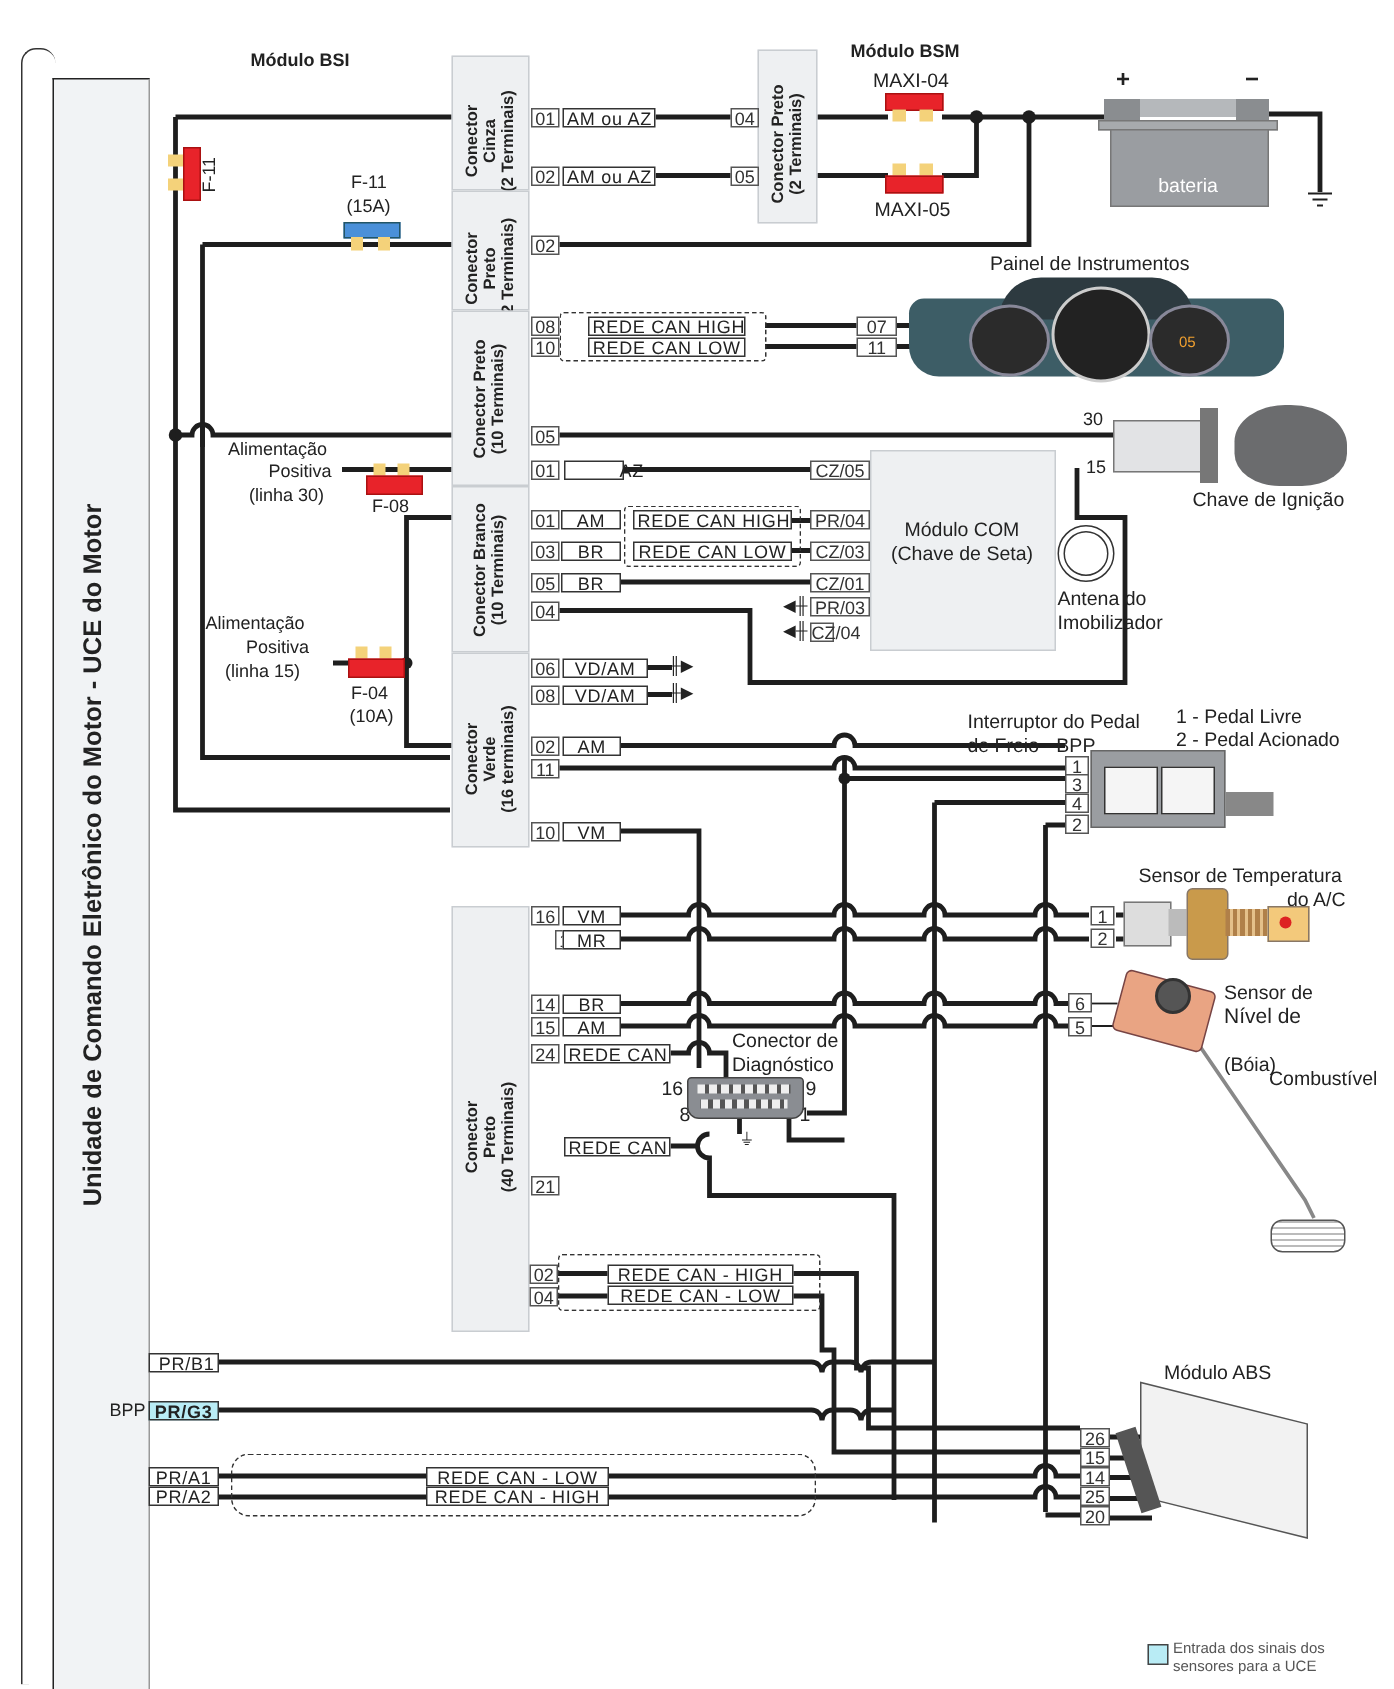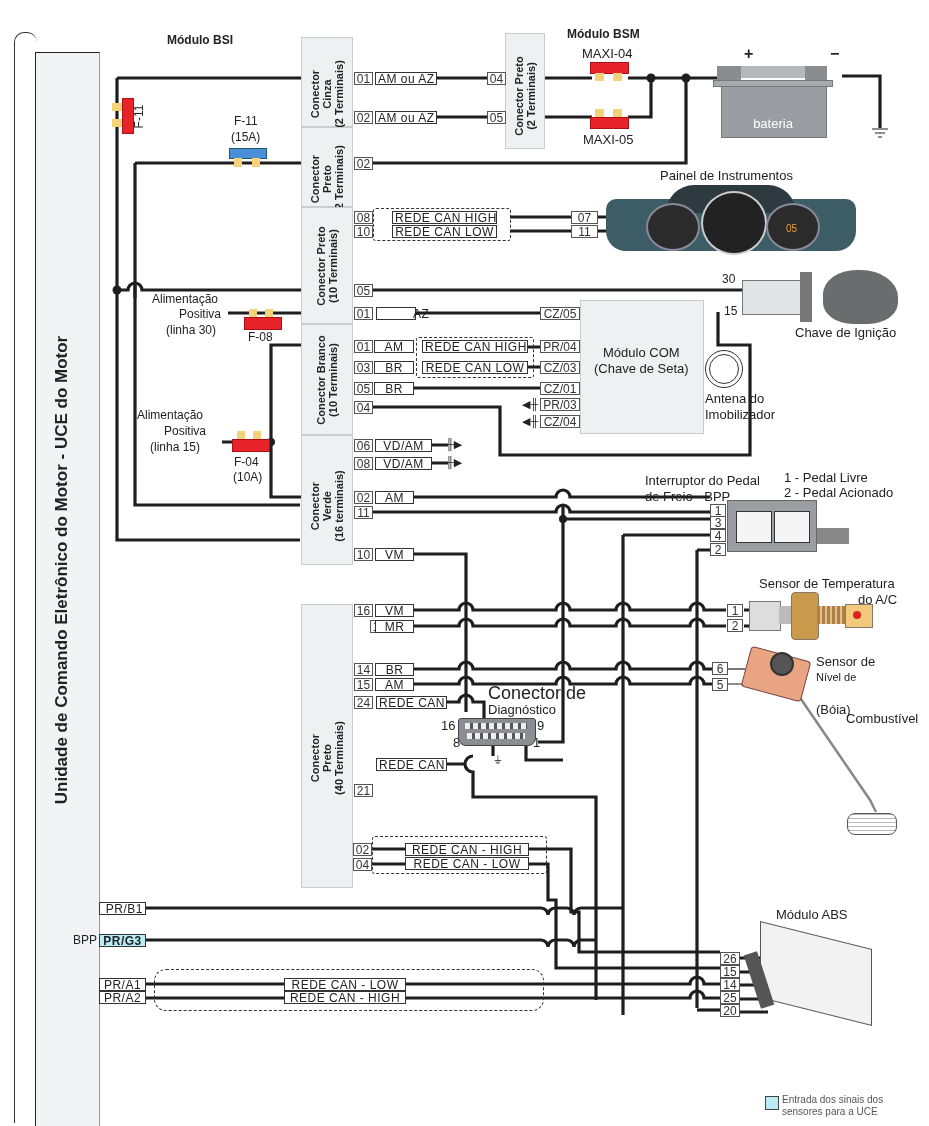--- a/index.html
+++ b/index.html
@@ -190,21 +190,21 @@
 </div>
 <div style="position:absolute;left:590px;top:109px;">
   <div style="position:absolute;left:5px;top:0;width:9px;height:8px;background:#f4d27a;"></div>
   <div style="position:absolute;left:23px;top:0;width:9px;height:8px;background:#f4d27a;"></div>
   <div style="position:absolute;left:0;top:8px;width:37px;height:10px;background:#e8232a;border:1px solid #a11;"></div>
 </div>
 <div class="lbl" style="left:583px;top:133px;font-size:13px;">MAXI-05</div>
 
 <div class="lbl" style="left:744px;top:47px;font-size:16px;font-weight:bold;">+</div>
 <div class="lbl" style="left:830px;top:47px;font-size:16px;font-weight:bold;">−</div>
-<div style="position:absolute;left:717px;top:66px;width:110px;height:60px;">
+<div style="position:absolute;left:736px;top:66px;width:110px;height:60px;">
   <div style="position:absolute;left:0;top:0;width:24px;height:14px;background:#8a8d90;"></div>
   <div style="position:absolute;left:88px;top:0;width:22px;height:14px;background:#8a8d90;"></div>
   <div style="position:absolute;left:24px;top:0;width:64px;height:12px;background:#b5b8bb;"></div>
   <div style="position:absolute;left:-4px;top:14px;width:118px;height:5px;background:#a7aaad;border:1px solid #777;"></div>
   <div style="position:absolute;left:4px;top:20px;width:104px;height:50px;background:#9a9da1;border:1px solid #777;"></div>
   <div style="position:absolute;left:4px;top:50px;width:104px;text-align:center;color:#fff;font-size:13px;">bateria</div>
 </div>
 
 <div class="pin" style="left:354px;top:157px;">02</div>
 
@@ -246,21 +246,21 @@
 <div class="box" style="left:422px;top:361px;width:106px;">REDE CAN LOW</div>
 <div class="pin" style="left:540px;top:361px;width:40px;">CZ/03</div>
 <div class="dash" style="left:416px;top:337px;width:118px;height:41px;"></div>
 <div class="pin" style="left:354px;top:382px;">05</div>
 <div class="box" style="left:374px;top:382px;width:40px;">BR</div>
 <div class="pin" style="left:540px;top:382px;width:40px;">CZ/01</div>
 <div class="pin" style="left:354px;top:401px;">04</div>
 <div class="lbl" style="left:522px;top:398px;font-size:11px;">◀╫</div>
 <div class="pin" style="left:540px;top:398px;width:40px;">PR/03</div>
 <div class="lbl" style="left:522px;top:415px;font-size:11px;">◀╫</div>
-<div class="pin" style="left:540px;top:415px;width:40px;">CZ/04</div>
+<div class="pin" style="left:540px;top:415px;width:16px;">CZ/04</div>
 
 <div style="position:absolute;left:580px;top:300px;width:124px;height:134px;background:#eef0f2;border:1px solid #c9cdd1;box-sizing:border-box;"></div>
 <div class="lbl" style="left:603px;top:346px;font-size:13px;">Módulo COM</div>
 <div class="lbl" style="left:594px;top:362px;font-size:13px;">(Chave de Seta)</div>
 
 <div style="position:absolute;left:705px;top:350px;width:38px;height:38px;border:1.5px solid #333;border-radius:50%;box-sizing:border-box;"></div>
 <div style="position:absolute;left:709px;top:354px;width:30px;height:30px;border:1px solid #333;border-radius:50%;box-sizing:border-box;"></div>
 <div class="lbl" style="left:705px;top:392px;font-size:13px;">Antena do</div>
 <div class="lbl" style="left:705px;top:408px;font-size:13px;">Imobilizador</div>
 
@@ -301,39 +301,39 @@
   <div style="position:absolute;left:68px;top:14px;width:28px;height:18px;background:repeating-linear-gradient(90deg,#b08049 0 3px,#e4c08a 3px 5px);"></div>
   <div style="position:absolute;left:96px;top:12px;width:26px;height:22px;background:#f3c97b;border:1px solid #876;"></div>
   <div style="position:absolute;left:104px;top:19px;width:8px;height:8px;background:#d22;border-radius:50%;"></div>
 </div>
 
 <div class="pin" style="left:712px;top:662px;width:16px;">6</div>
 <div class="pin" style="left:712px;top:678px;width:16px;">5</div>
 <div style="position:absolute;left:745px;top:653px;width:60px;height:40px;background:#e9a483;border:1px solid #744;transform:rotate(15deg);border-radius:4px;"></div>
 <div style="position:absolute;left:770px;top:652px;width:20px;height:20px;background:#555;border-radius:50%;border:2px solid #333;"></div>
 <div class="lbl" style="left:816px;top:655px;font-size:13px;">Sensor de</div>
-<div class="lbl" style="left:816px;top:671px;font-size:11px;">Nível de</div>
+<div class="lbl" style="left:816px;top:671px;font-size:14px;">Nível de</div>
 <div class="lbl" style="left:816px;top:712px;font-size:13px;margin-left:30px;">Combustível</div>
 <div class="lbl" style="left:816px;top:703px;font-size:13px;">(Bóia)</div>
 <div style="position:absolute;left:847px;top:813px;width:48px;height:20px;border:1px solid #555;border-radius:8px;background:repeating-linear-gradient(0deg,#fff 0 3px,#bbb 3px 4px);"></div>
 
 <div class="pin" style="left:354px;top:604px;">16</div>
 <div class="box" style="left:375px;top:604px;width:39px;">VM</div>
 <div class="pin" style="left:370px;top:620px;">17</div>
 <div class="box" style="left:375px;top:620px;width:39px;">MR</div>
 <div class="pin" style="left:354px;top:663px;">14</div>
 <div class="box" style="left:375px;top:663px;width:39px;">BR</div>
 <div class="pin" style="left:354px;top:678px;">15</div>
 <div class="box" style="left:375px;top:678px;width:39px;">AM</div>
 <div class="pin" style="left:354px;top:696px;">24</div>
 <div class="box" style="left:376px;top:696px;width:71px;">REDE CAN</div>
 <div class="pin" style="left:354px;top:784px;">21</div>
 <div class="box" style="left:376px;top:758px;width:71px;">REDE CAN</div>
 
-<div class="lbl" style="left:488px;top:687px;font-size:18px;">Conector de</div>
+<div class="lbl" style="left:488px;top:687px;font-size:13px;">Conector de</div>
 <div class="lbl" style="left:488px;top:703px;font-size:13px;">Diagnóstico</div>
 <div class="lbl" style="left:441px;top:719px;font-size:13px;">16</div>
 <div class="lbl" style="left:537px;top:719px;font-size:13px;">9</div>
 <div class="lbl" style="left:453px;top:736px;font-size:13px;">8</div>
 <div class="lbl" style="left:533px;top:736px;font-size:13px;">1</div>
 <div style="position:absolute;left:458px;top:718px;width:76px;height:26px;background:#8a8d92;border:1px solid #444;border-radius:3px 3px 8px 8px;">
   <div style="position:absolute;left:6px;top:4px;width:62px;height:6px;background:repeating-linear-gradient(90deg,#eee 0 5px,#555 5px 8px);"></div>
   <div style="position:absolute;left:8px;top:14px;width:58px;height:6px;background:repeating-linear-gradient(90deg,#eee 0 5px,#555 5px 8px);"></div>
 </div>
 <div class="lbl" style="left:494px;top:754px;font-size:11px;">⏚</div>

